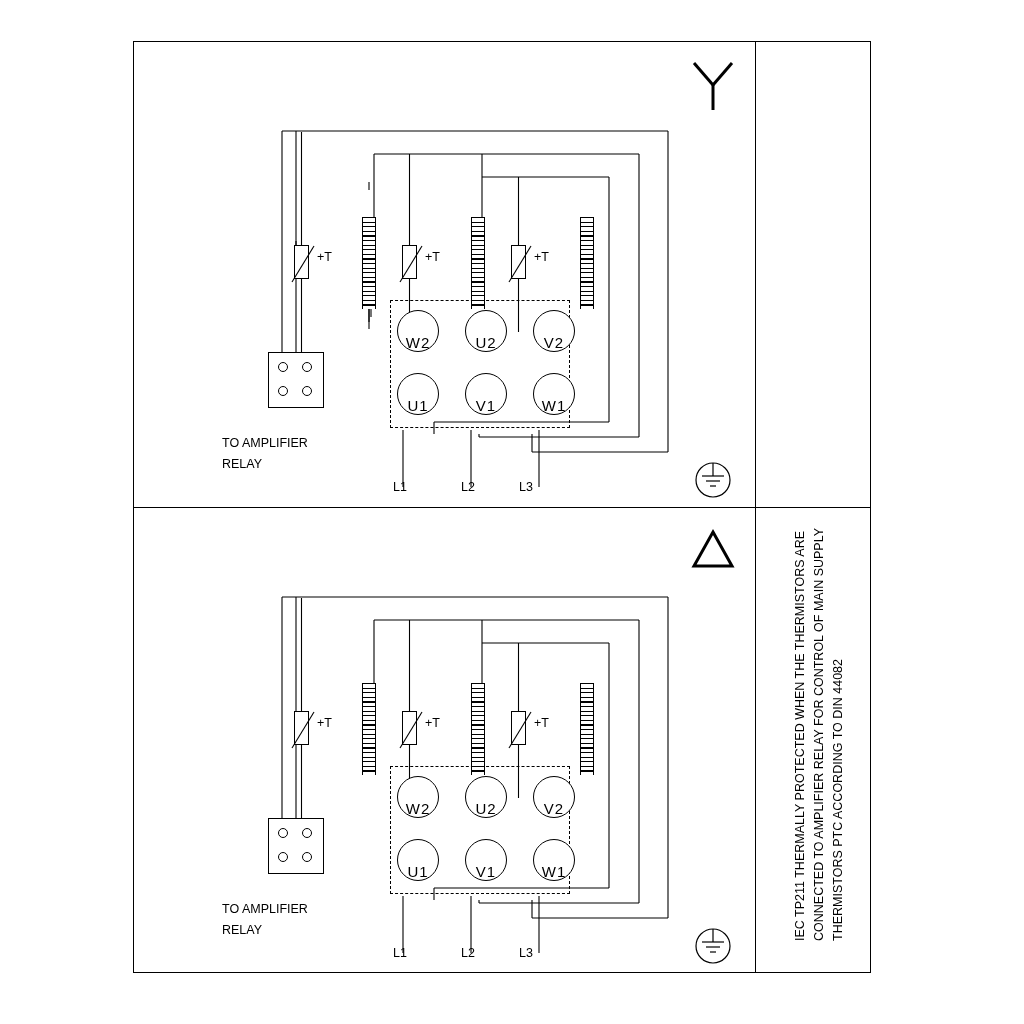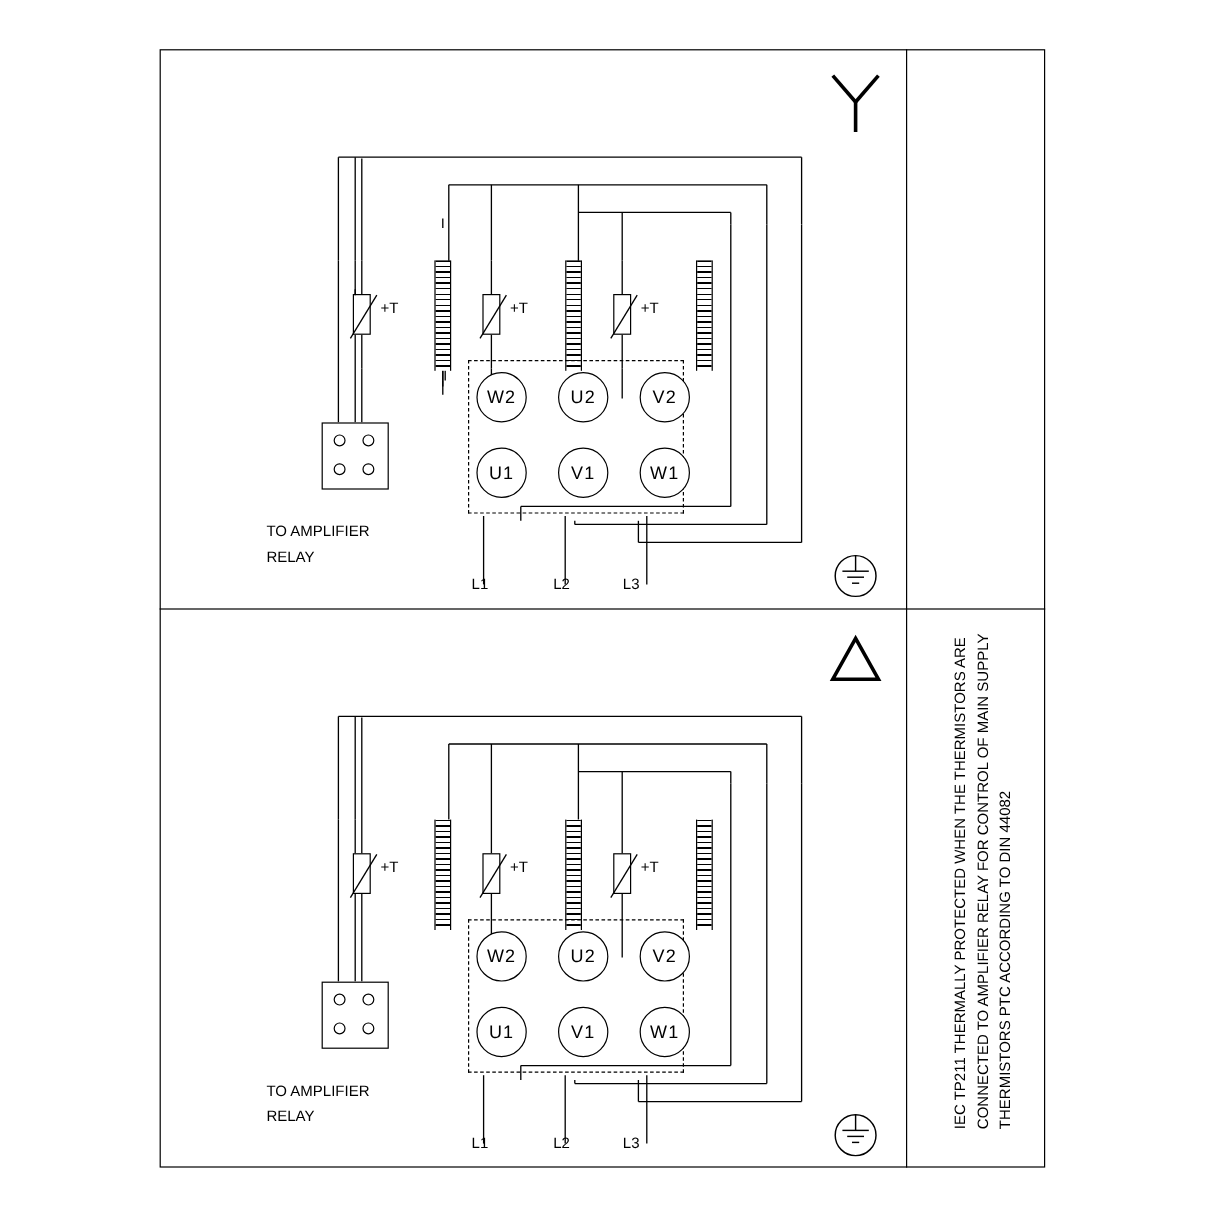--- a/index.html
+++ b/index.html
@@ -94,21 +94,21 @@
 
   
   .term {
     position: absolute;
     width: 42px;
     height: 42px;
     border: 1.4px solid #000;
     border-radius: 50%;
     background: #fff;
     display: flex;
-    align-items: center;
+    align-items: flex-end;
     justify-content: center;
     font-size: 15px;
     letter-spacing: 1px;
     box-sizing: border-box;
   }
 
   .dashbox {
     position: absolute;
     border: 1px dashed #000;
     box-sizing: border-box;

